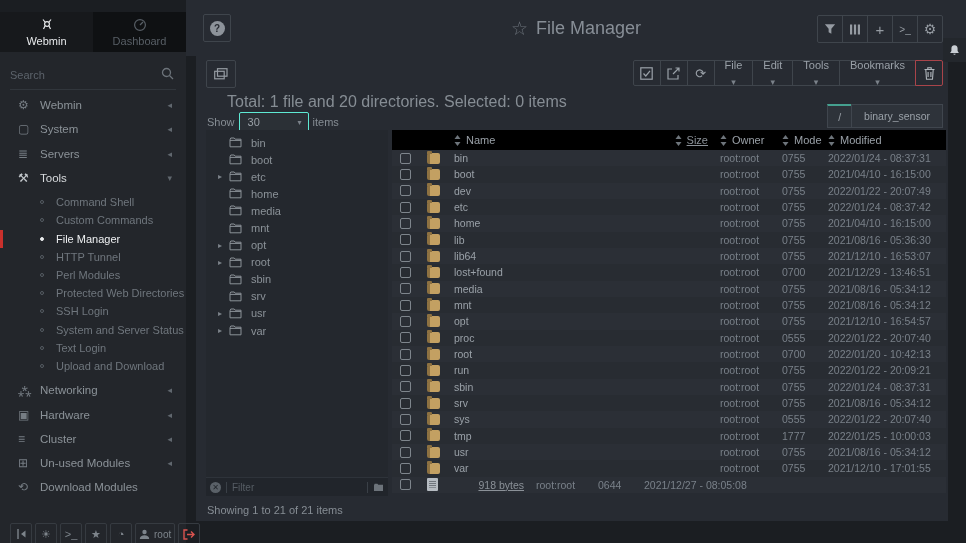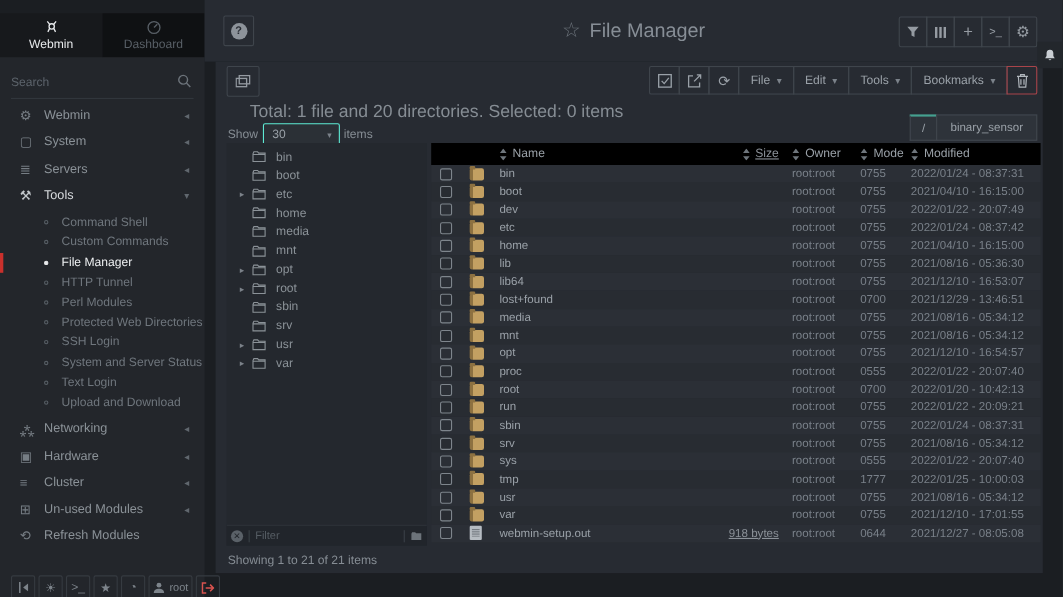--- a/index.html
+++ b/index.html
@@ -59,21 +59,21 @@
   .h-btn:last-child  { border-radius:0 2px 2px 0; }
   .bell-tab { position:absolute; right:0; top:38px; width:23px; height:24px; background:#23272c; border-radius:0 0 0 3px; display:flex; align-items:center; justify-content:center; z-index:6; cursor:pointer; }
 
   
   .panel { position:absolute; left:196px; top:56px; width:752px; height:465px; background:#272b32; }
   .copy-btn { position:absolute; left:10px; top:4px; width:30px; height:28px; border:1px solid #3f454c; border-radius:2px; display:flex; align-items:center; justify-content:center; cursor:pointer; }
 
   .file-toolbar { position:absolute; right:5px; top:4px; height:26px; display:flex; }
   .t-btn { height:26px; border:1px solid #3f454c; margin-left:-1px; display:flex; align-items:center; justify-content:center; color:#9aa1a8; cursor:pointer; }
   .t-btn.icon { width:28px; font-size:12px; }
-  .t-btn.menu { padding:0 10px; gap:6px; font-size:11px; }
+  .t-btn.menu { padding:0 10px; gap:6px; font-size:11px;flex-direction:column; }
   .t-btn .caret { font-size:9px; color:#7b828a; }
   .t-btn.trash { width:28px; border:1px solid #a9444a; border-radius:0 2px 2px 0; z-index:2; }
   .t-btn:first-child { border-radius:2px 0 0 2px; }
 
   .totals { position:absolute; left:11px; top:37px; color:#868d94; font-size:16px;margin-left:20px; }
   .show-row { position:absolute; left:11px; top:56px; display:flex; align-items:center; gap:4px; color:#868d94; }
   .show-select { position:relative; width:70px; height:20px; background:#2b3036; border:1px solid #5eead4; border-radius:2px; color:#9aa1a8; font-size:11px; display:flex; align-items:center; padding:0 8px; cursor:pointer; }
   .show-select .caret { position:absolute; right:6px; font-size:8px; color:#7b828a; }
 
   .breadcrumb { position:absolute; right:5px; top:48px; display:flex; }
@@ -240,21 +240,21 @@
         <span class="nav-label">Cluster</span>
         <span class="caret glyph">◂</span>
       </div>
       <div class="nav-item">
         <i class="nav-ic glyph">⊞</i>
         <span class="nav-label">Un-used Modules</span>
         <span class="caret glyph">◂</span>
       </div>
       <div class="nav-item">
         <i class="nav-ic glyph">⟲</i>
-        <span class="nav-label">Refresh Modules</span>
+        <span class="nav-label">Download Modules</span>
         <span class="caret glyph"></span>
       </div>
   </div>
 
   <div class="side-footer">
     <div class="f-btn">
       <svg width="11" height="10" viewBox="0 0 11 10">
           <path d="M2 0 V10" stroke="#7d848b" stroke-width="1.4"></path>
           <path d="M9.5 1.5 L5 5 L9.5 8.5 Z" fill="#7d848b"></path>
         </svg>
@@ -838,21 +838,20 @@
           <div class="c-mode">0755</div>
           <div class="c-modified">2021/12/10 - 17:01:55</div>
         </div>
         <div class="trow">
           <div class="c-check">
             <span class="cb"></span>
           </div>
           <div class="c-icon">
             <div class="fic file"></div>
           </div>
-          <div class="c-name">webmin-setup.out</div>
           <div class="c-size">918 bytes</div>
           <div class="c-owner">root:root</div>
           <div class="c-mode">0644</div>
           <div class="c-modified">2021/12/27 - 08:05:08</div>
         </div>
     </div>
   </div>
 
   <div class="showing">Showing 1 to 21 of 21 items</div>
 </div>

